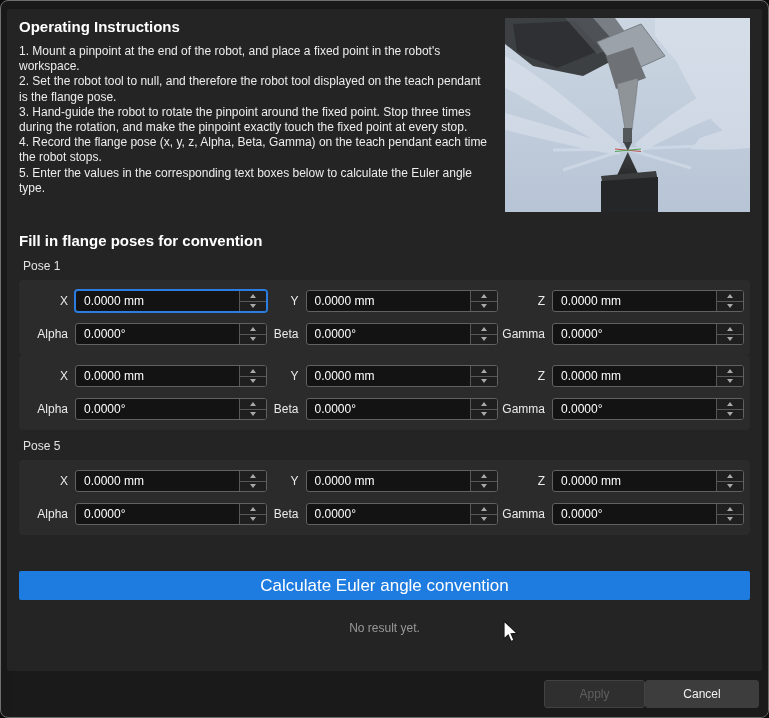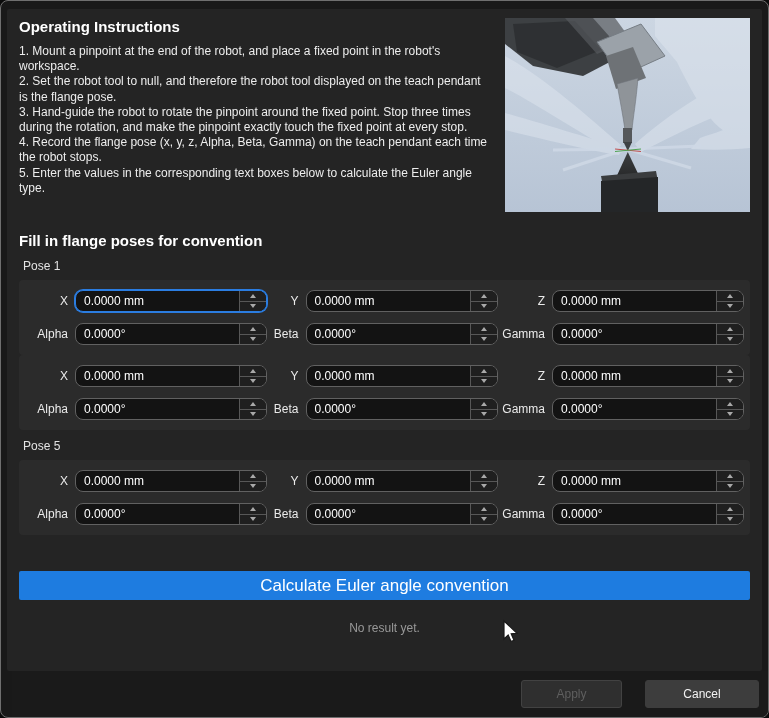--- a/index.html
+++ b/index.html
@@ -33,21 +33,21 @@
   }
   .pose-row{display:flex;align-items:center;justify-content:space-between;}
   .pose-row + .pose-row{margin-top:11px;}
   .field{display:flex;align-items:center;}
   .field-label{font-size:12px;color:#eaeaea;text-align:right;margin-right:7px;flex:0 0 auto;}
   .fl-c1{width:45px;}
   .fl-c2{width:30px;}
   .fl-c3{width:46px;}
   .spin{
     width:192px;height:22px;display:flex;align-items:stretch;
-    background:#131313;border:1px solid #616161;border-radius:8px;overflow:hidden;
+    background:#131313;border:1px solid #616161;border-radius:3px;overflow:hidden;
   }
   .spin.focused{border-color:#2b7de1;box-shadow:0 0 0 1px #2b7de1;}
   .spin input{
     flex:1;min-width:0;background:transparent;border:none;outline:none;
     color:#ffffff;font-size:12px;padding:0 2px 0 8px;
     font-family:"Liberation Sans","DejaVu Sans",sans-serif;
   }
   .spin-btns{width:27px;flex:0 0 27px;border-left:1px solid #575757;display:flex;flex-direction:column;background:#1f1f1f;}
   .spin-up,.spin-down{flex:1;display:flex;align-items:center;justify-content:center;cursor:default;}
   .spin-up{border-bottom:1px solid #575757;}
@@ -57,21 +57,21 @@
   .calc-btn{
     display:block;width:100%;height:29px;margin-top:36px;
     background:#1e7ce0;border:none;border-radius:2px;
     color:#ffffff;font-size:17px;cursor:pointer;
     font-family:"Liberation Sans","DejaVu Sans",sans-serif;
   }
   .no-result{margin-top:21px;text-align:center;font-size:12px;color:#989898;}
 
   .footer{
     position:absolute;left:11px;right:0;bottom:0;height:46px;
-    display:flex;align-items:center;justify-content:flex-end;gap:23px;
+    display:flex;align-items:center;justify-content:flex-end;gap:0;
     padding-right:9px;background:#1a1a1a;
   }
   .btn{height:28px;font-size:12px;border-radius:3px;cursor:pointer;
     font-family:"Liberation Sans","DejaVu Sans",sans-serif;}
   .btn-apply{width:101px;background:#2f2f2f;border:1px solid #424242;color:#5f5f5f;}
   .btn-cancel{width:114px;background:#3d3d3d;border:1px solid #3d3d3d;color:#f2f2f2;}
 
   .cursor{position:absolute;left:498px;top:617px;pointer-events:none;}
 </style>
 </head>

